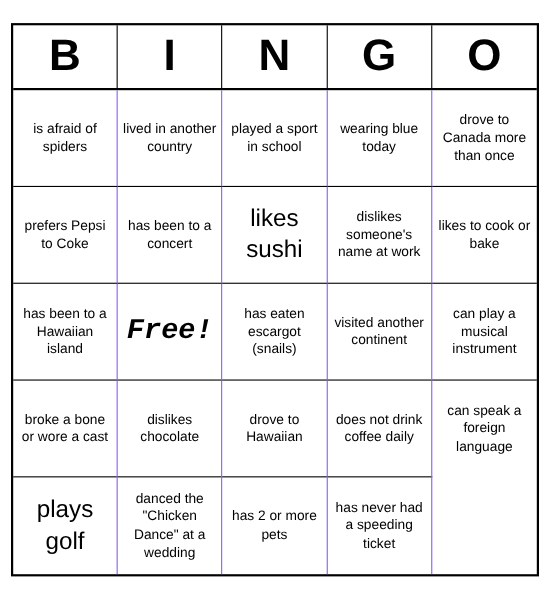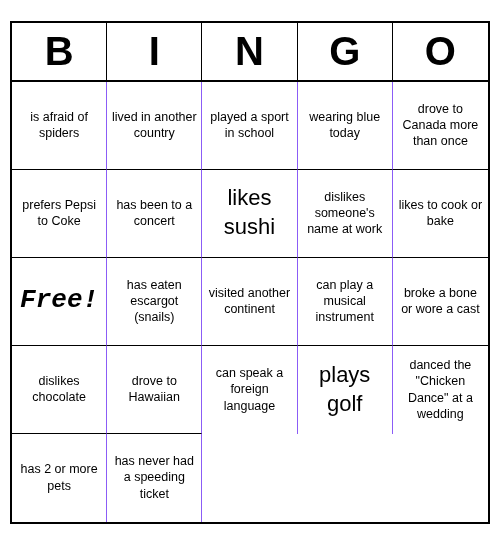--- a/index.html
+++ b/index.html
@@ -81,26 +81,28 @@
   <div class="bingo-cell">is afraid of spiders</div>
       <div class="bingo-cell">lived in another country</div>
       <div class="bingo-cell">played a sport in school</div>
       <div class="bingo-cell">wearing blue today</div>
       <div class="bingo-cell">drove to Canada more than once</div>
       <div class="bingo-cell">prefers Pepsi to Coke</div>
       <div class="bingo-cell">has been to a concert</div>
       <div class="bingo-cell large-text">likes sushi</div>
       <div class="bingo-cell">dislikes someone's name at work</div>
       <div class="bingo-cell">likes to cook or bake</div>
+      <div class="bingo-cell">has been to a Hawaiian island</div>
       <div class="bingo-cell free">Free!</div>
       <div class="bingo-cell">has eaten escargot (snails)</div>
       <div class="bingo-cell">visited another continent</div>
       <div class="bingo-cell">can play a musical instrument</div>
       <div class="bingo-cell">broke a bone or wore a cast</div>
       <div class="bingo-cell">dislikes chocolate</div>
       <div class="bingo-cell">drove to Hawaiian</div>
+      <div class="bingo-cell">does not drink coffee daily</div>
       <div class="bingo-cell">can speak a foreign language</div>
       <div class="bingo-cell large-text">plays golf</div>
       <div class="bingo-cell">danced the "Chicken Dance" at a wedding</div>
       <div class="bingo-cell">has 2 or more pets</div>
       <div class="bingo-cell">has never had a speeding ticket</div>
     </div>
 </div>
 
 </body></html>

